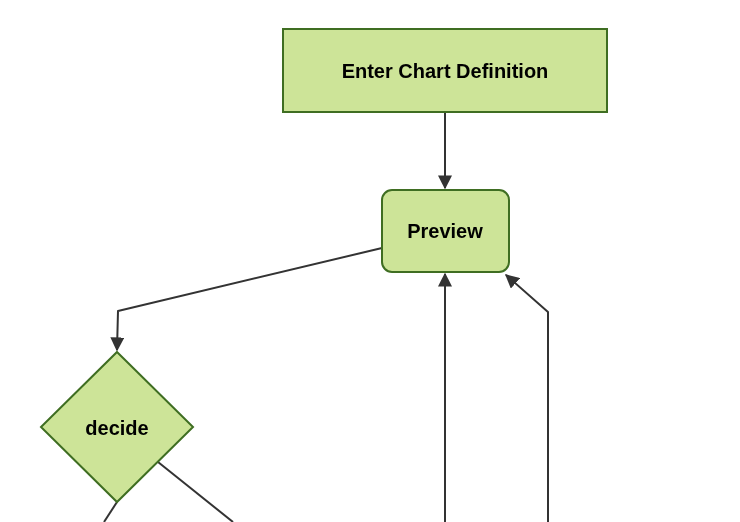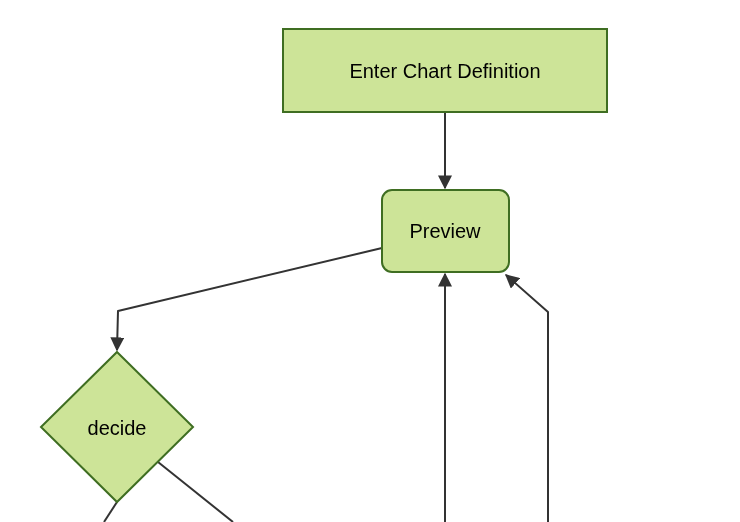--- a/index.html
+++ b/index.html
@@ -6,20 +6,21 @@
     margin: 0;
     padding: 0;
     background: #ffffff;
   }
   .canvas-wrap {
     width: 740px;
     height: 522px;
     overflow: hidden;
     background: #ffffff;
     position: relative;
+    font-weight: bold;
   }
   svg {
     display: block;
     font-family: "Liberation Sans", sans-serif;
   }
   .node-shape {
     stroke: #3f6e22;
     stroke-width: 2;
   }
   .node-label {

